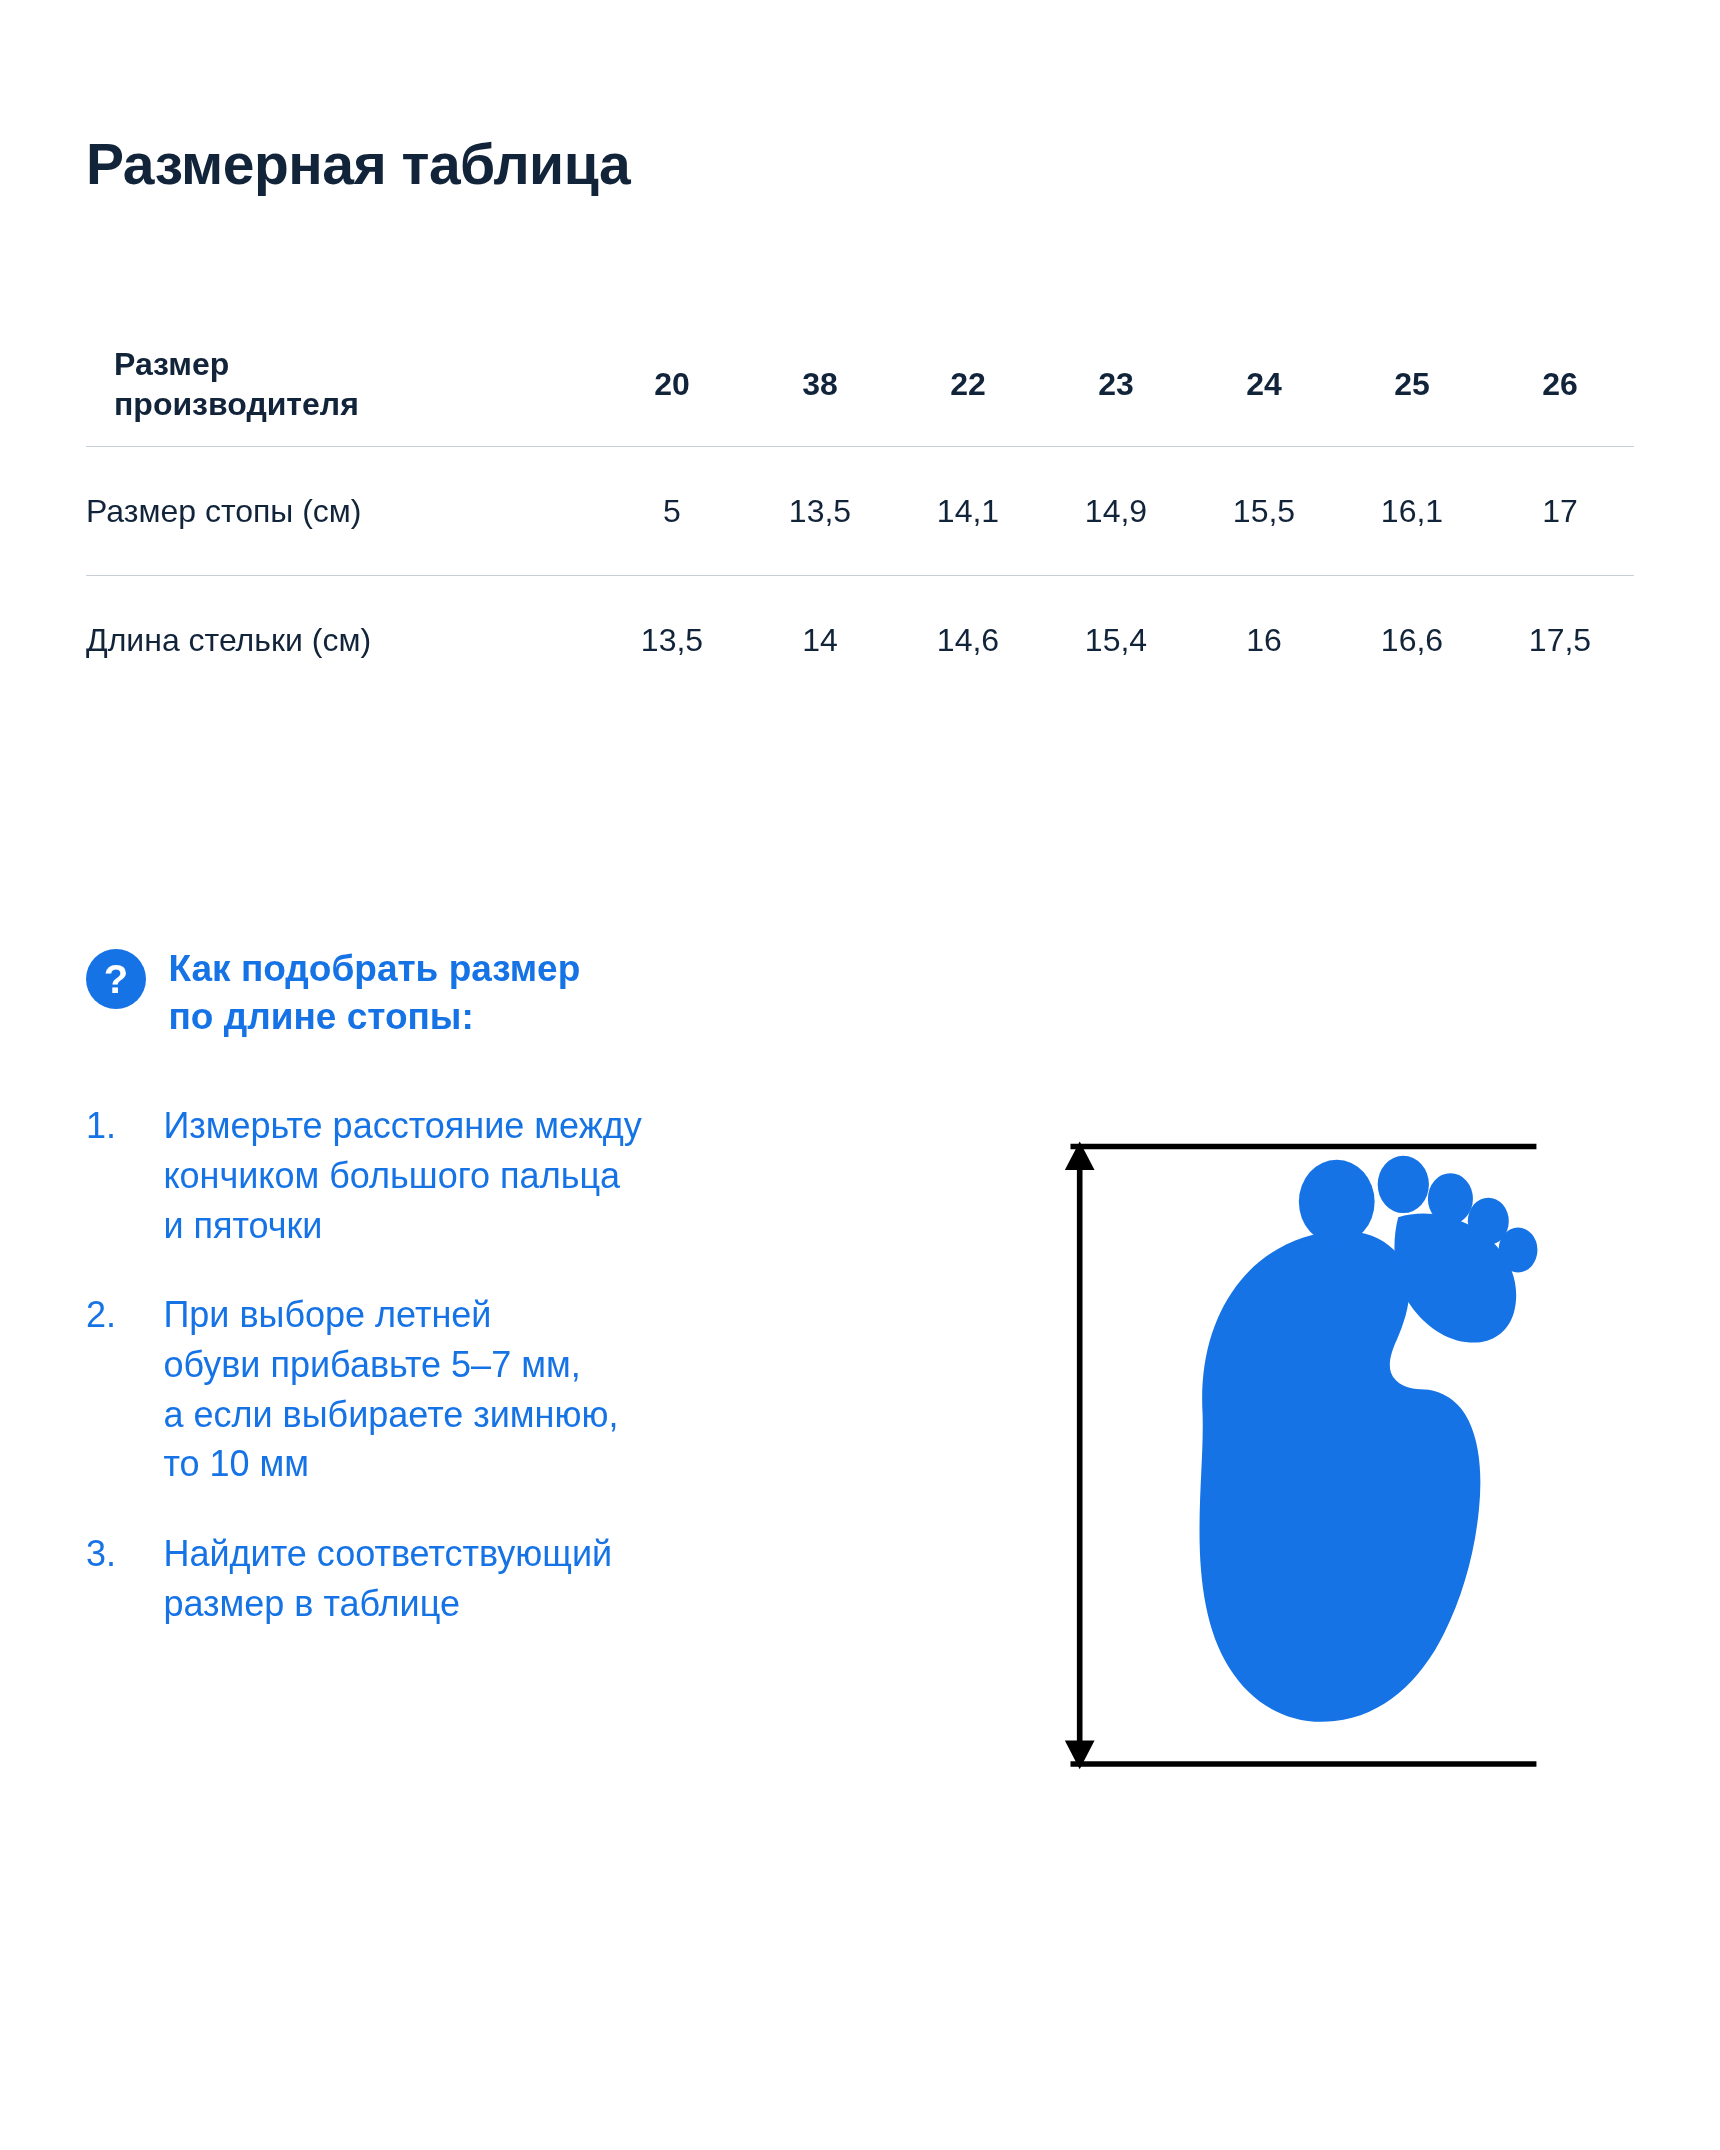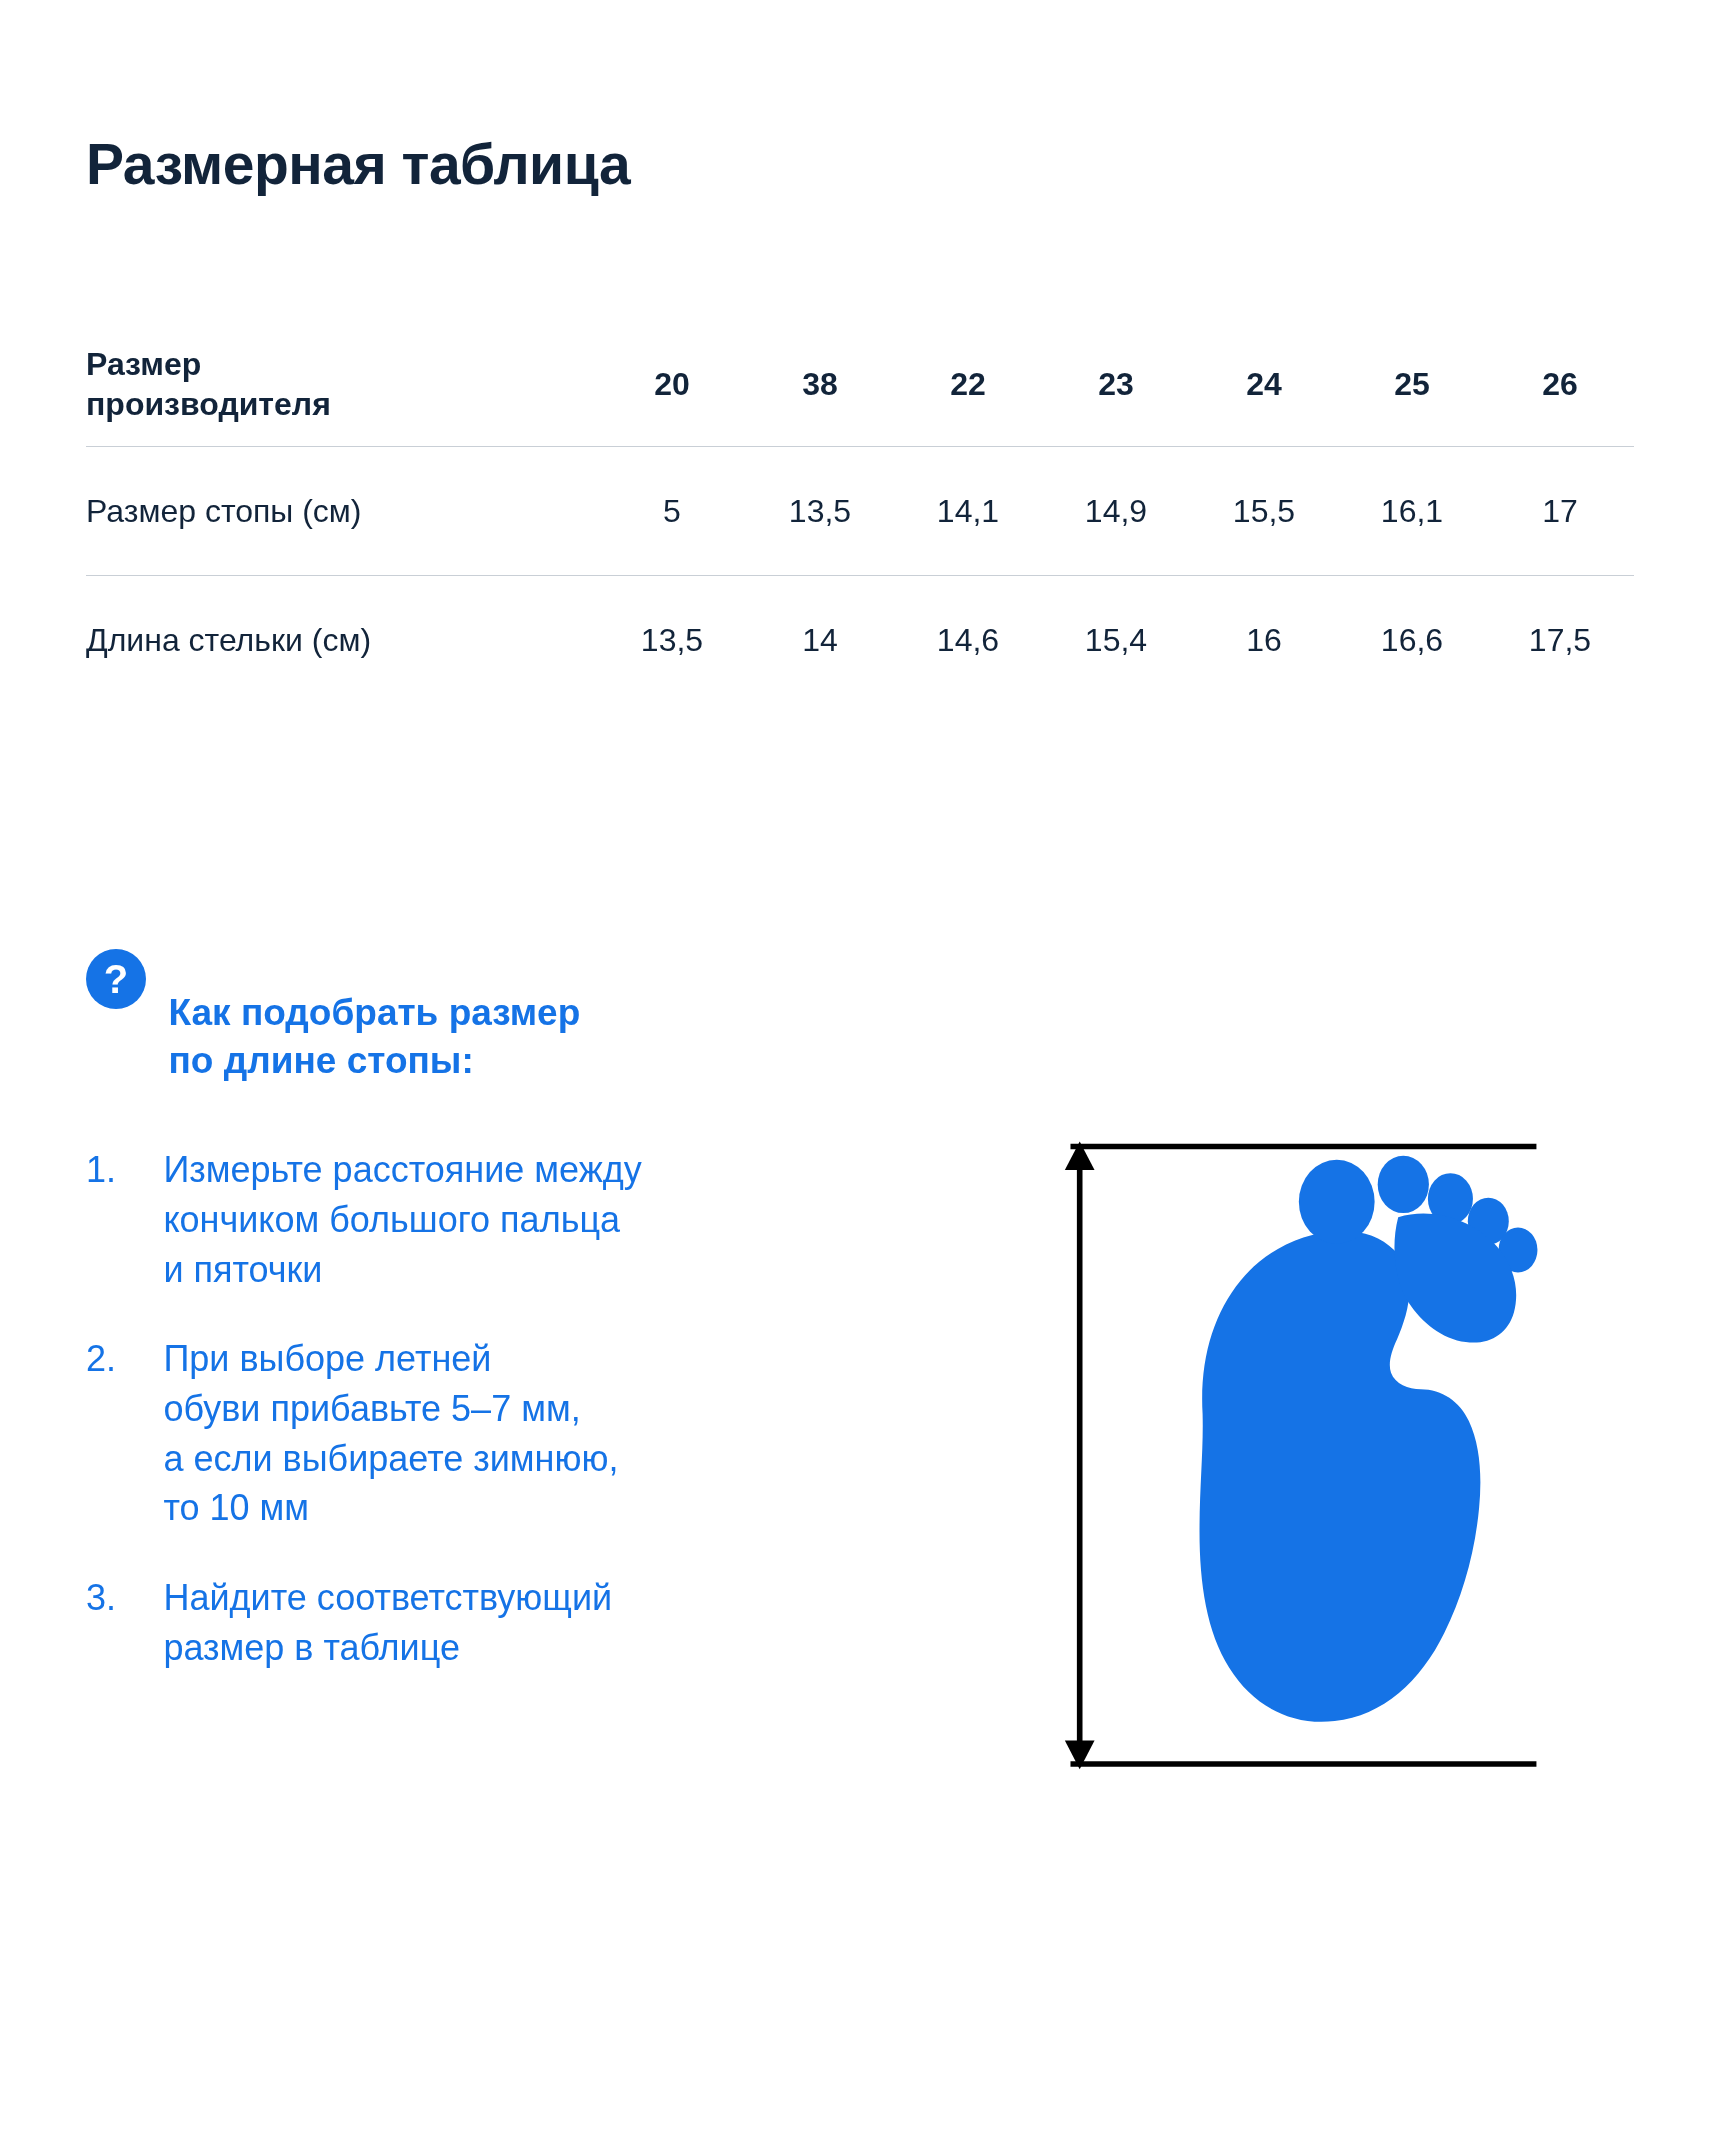--- a/index.html
+++ b/index.html
@@ -65,20 +65,21 @@
   }
   .row-head th.rowlabel {
     text-align: left;
     line-height: 1.24;
     font-size: 32px;
     font-weight: 700;
   }
   .rowlabel-inner {
     display: block;
     white-space: pre-line;
+    margin-left: 28px;
   }
 
   .row-data td {
     height: 128px;
     font-size: 32px;
     font-weight: 400;
     color: #12243a;
     text-align: center;
   }
   .row-data td.rowlabel {
@@ -114,21 +115,20 @@
     line-height: 60px;
     text-align: center;
     margin-top: 4.1px;
   }
   .help-title {
     font-size: 37px;
     font-weight: 700;
     color: #1573e6;
     line-height: 1.3;
     white-space: pre-line;
-    margin-top: 44px;
   }
 
   .steps {
     margin-top: 60px;
     color: #1573e6;
   }
   .step {
     display: flex;
     align-items: flex-start;
     gap: 17.4px;

